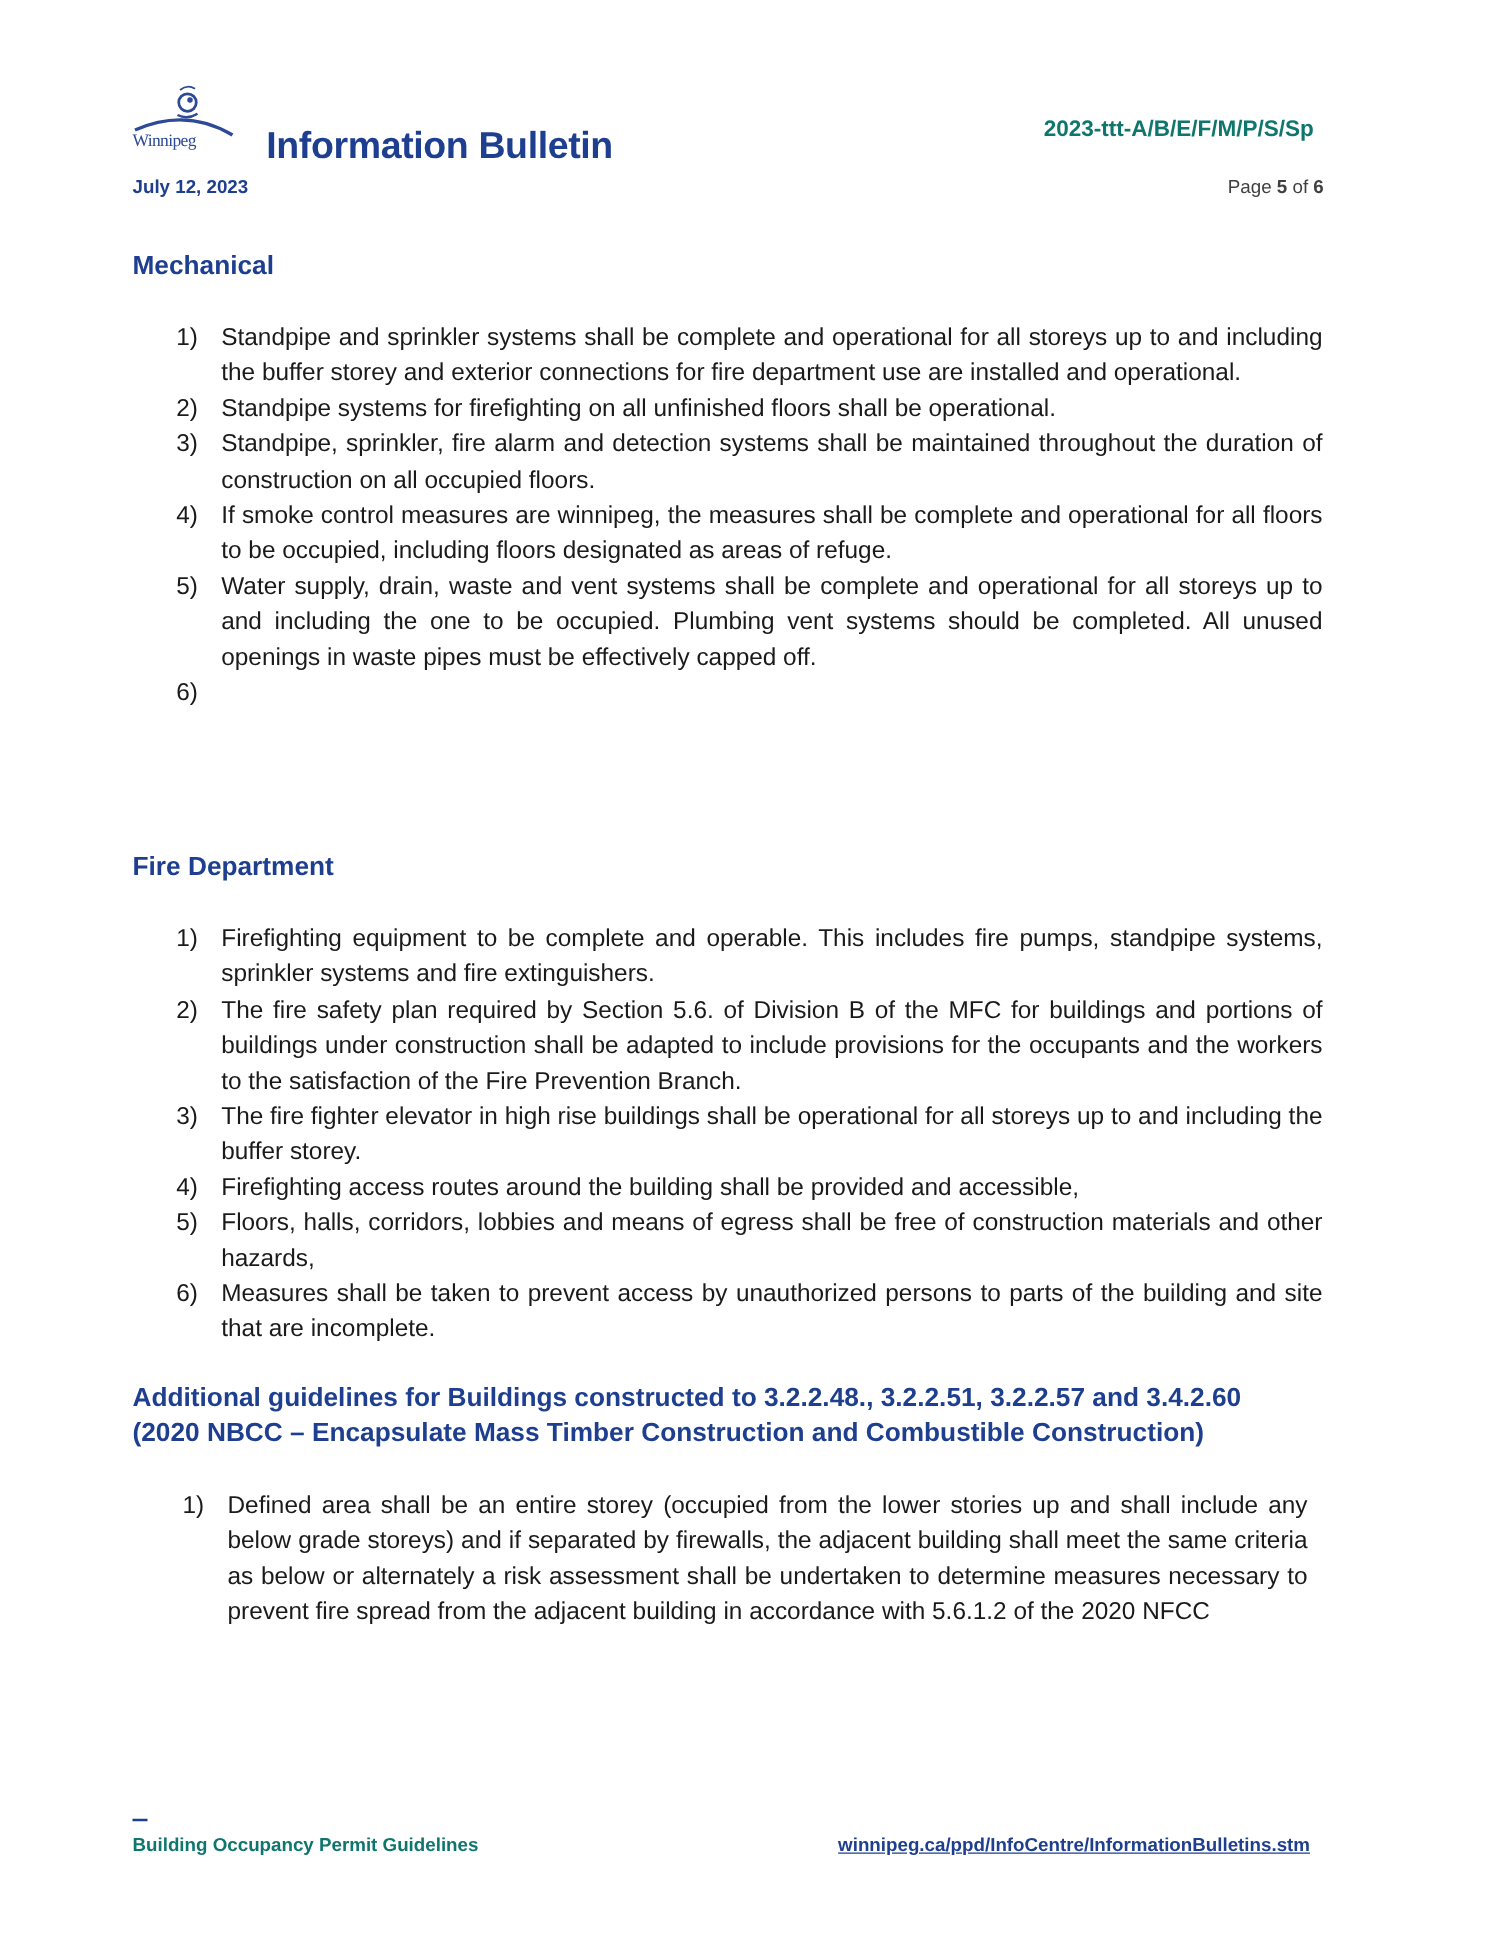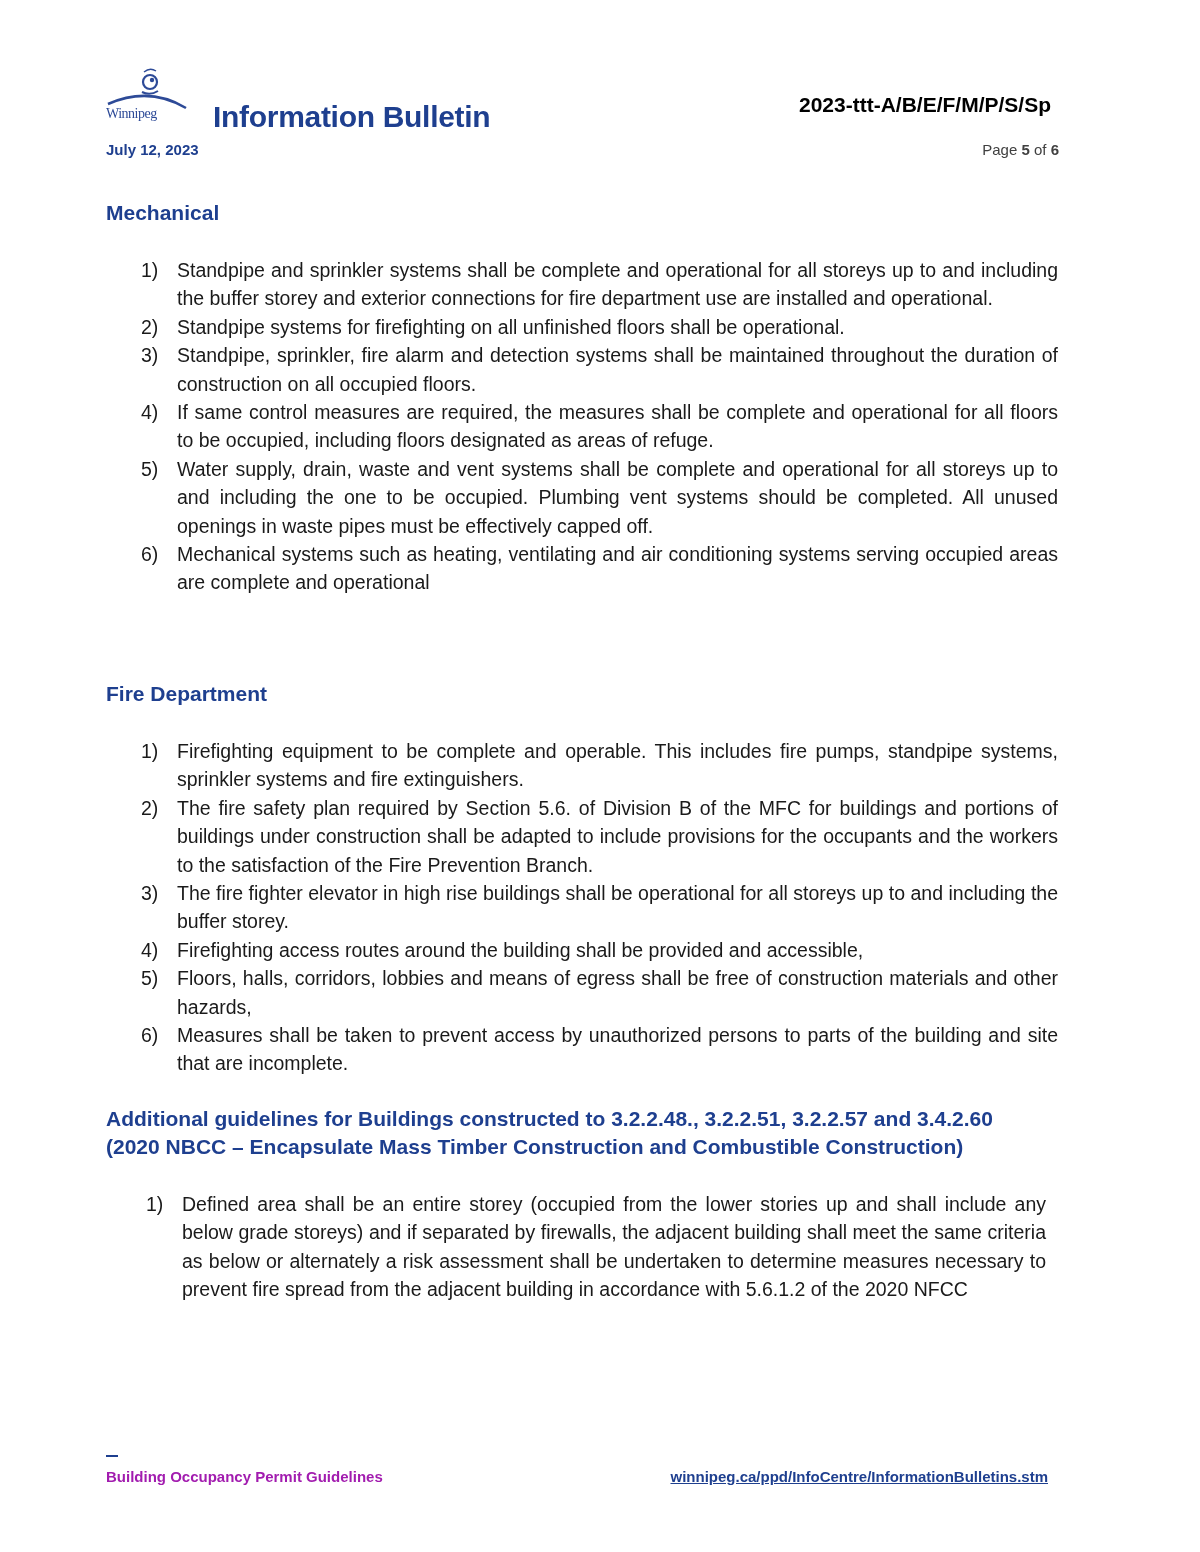--- a/index.html
+++ b/index.html
@@ -12,21 +12,21 @@
     .logo-text {
       position: absolute; left: 106px; top: 106px;
       font-family: "Liberation Serif", serif; font-size: 14px; color: #2d4a97; letter-spacing: -0.5px;
     }
     .bulletin-title {
       position: absolute; left: 213px; top: 100px;
       font-size: 30px; font-weight: bold; color: #1e3f8f; letter-spacing: -0.3px;
     }
     .doc-code {
       position: absolute; right: 149px; top: 93px;
-      font-size: 21px; font-weight: bold; color: #000000;
+      font-size: 18px; font-weight: bold; color: #0f766e;
     }
     .date {
       position: absolute; left: 106px; top: 141px;
       font-size: 15px; font-weight: bold; color: #1e3f8f;
     }
     .page-num {
       position: absolute; right: 141px; top: 141px;
       font-size: 15px; color: #404040;
     }
     .page-num b { font-weight: bold; }
@@ -46,21 +46,21 @@
     .sec2 { left: 141px; top: 737px; width: 917px; }
     .sec3 { left: 146px; top: 1190px; width: 900px; }
     .sec3 li { text-align: left; }
 
     
     .footer-dash {
       position: absolute; left: 106px; top: 1455px; width: 12px; height: 2px; background: #1e3f8f;
     }
     .footer-left {
       position: absolute; left: 106px; top: 1468px;
-      font-size: 15px; font-weight: bold; color: #a21caf;
+      font-size: 15px; font-weight: bold; color: #0f766e;
     }
     .footer-link {
       position: absolute; right: 152px; top: 1468px;
       font-size: 15px; font-weight: bold; color: #1e3f8f; text-decoration: underline;
     }
   </style>
 </head>
 <body>
 
 <div>
@@ -81,23 +81,23 @@
     <span>of</span>
     <b>6</b>
   </div>
 </div>
 
 <div class="section-heading" style="top:199px;">Mechanical</div>
 <ol class="items sec1">
   <li><span class="num">1)</span><span>Standpipe and sprinkler systems shall be complete and operational for all storeys up to and including the buffer storey and exterior connections for fire department use are installed and operational.</span></li>
   <li><span class="num">2)</span><span>Standpipe systems for firefighting on all unfinished floors shall be operational.</span></li>
   <li><span class="num">3)</span><span>Standpipe, sprinkler, fire alarm and detection systems shall be maintained throughout the duration of construction on all occupied floors.</span></li>
-  <li><span class="num">4)</span><span>If same control measures are required, the measures shall be complete and operational for all floors to be occupied, including floors designated as areas of refuge.</span></li>
+  <li><span class="num">4)</span><span>If smoke control measures are winnipeg, the measures shall be complete and operational for all floors to be occupied, including floors designated as areas of refuge.</span></li>
   <li><span class="num">5)</span><span>Water supply, drain, waste and vent systems shall be complete and operational for all storeys up to and including the one to be occupied. Plumbing vent systems should be completed. All unused openings in waste pipes must be effectively capped off.</span></li>
-  <li><span class="num">6)</span><span>Mechanical systems such as heating, ventilating and air conditioning systems serving occupied areas are complete and operational</span></li>
+  <li><span class="num">6)</span></li>
 </ol>
 
 <div class="section-heading" style="top:680px;">Fire Department</div>
 <ol class="items sec2">
   <li><span class="num">1)</span><span>Firefighting equipment to be complete and operable. This includes fire pumps, standpipe systems, sprinkler systems and fire extinguishers.</span></li>
   <li><span class="num">2)</span><span>The fire safety plan required by Section 5.6. of Division B of the MFC for buildings and portions of buildings under construction shall be adapted to include provisions for the occupants and the workers to the satisfaction of the Fire Prevention Branch.</span></li>
   <li><span class="num">3)</span><span>The fire fighter elevator in high rise buildings shall be operational for all storeys up to and including the buffer storey.</span></li>
   <li><span class="num">4)</span><span>Firefighting access routes around the building shall be provided and accessible,</span></li>
   <li><span class="num">5)</span><span>Floors, halls, corridors, lobbies and means of egress shall be free of construction materials and other hazards,</span></li>
   <li><span class="num">6)</span><span>Measures shall be taken to prevent access by unauthorized persons to parts of the building and site that are incomplete.</span></li>

